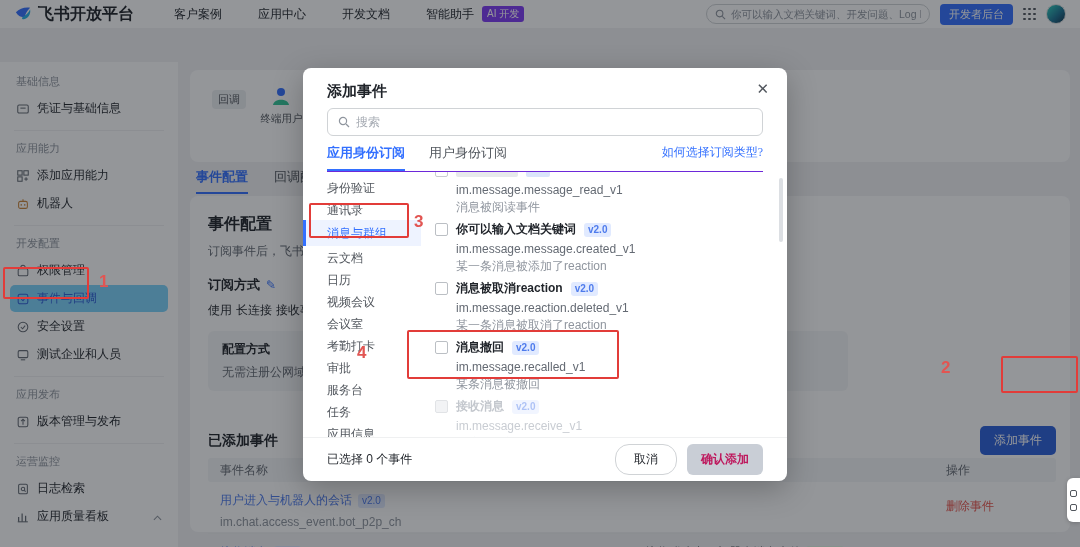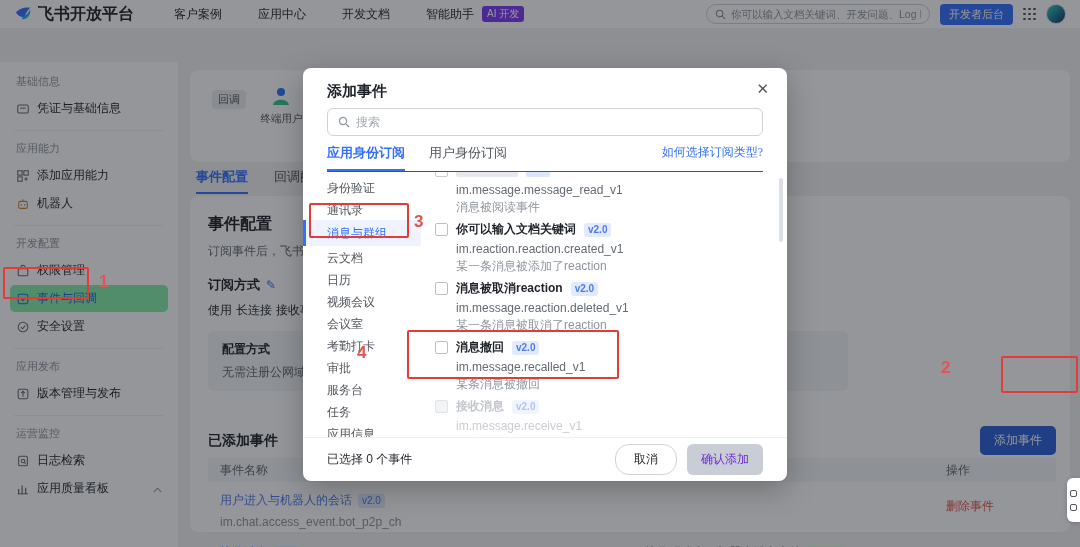--- a/index.html
+++ b/index.html
@@ -33,21 +33,21 @@
   .app-sub { font-size:10px; color:#8f959e; margin-top:1px; }
   .publish-pill { margin-left:18px; background:#e8f8ec; border-radius:5px; display:flex; align-items:center; gap:6px; font-size:11px; color:#1f2329; padding:5px 12px; }
   .check-circle { width:13px; height:13px; border-radius:50%; background:#2ea121; color:#fff; font-size:9px; display:flex; align-items:center; justify-content:center; }
 
   
   .sidebar { position:absolute; top:62px; left:0; bottom:0; width:178px; background:#fff; padding:12px 10px; font-size:12px; z-index:1; }
   .side-sec { color:#8f959e; font-size:11px; margin:10px 6px 6px; }
   .side-sec:first-child { margin-top:0; }
   .side-item { display:flex; align-items:center; gap:7px; padding:5px 6px; border-radius:5px; color:#1f2329; cursor:pointer; margin-bottom:1px; }
   .side-item svg { flex:none; }
-  .side-item.sel { background:#86efac; color:#2f62d8; }
+  .side-item.sel { background:#7dd3fc; color:#2f62d8; }
   .side-rule { height:1px; background:#f0f1f2; margin:8px 4px; }
   .chev { margin-left:auto; color:#8f959e; }
 
   
   .main { position:absolute; left:178px; top:62px; right:0; bottom:0; }
   .diagram-card { position:absolute; left:12px; top:8px; right:10px; height:92px; background:#fff; border-radius:8px; padding:14px 0 0 22px; }
   .cb-badge { display:inline-block; background:#eceef1; color:#51565d; font-size:11px; border-radius:4px; padding:2px 6px; vertical-align:top; margin-top:6px; }
   .person-wrap { display:inline-block; text-align:center; margin-left:10px; }
   .person-box { width:24px; height:24px; margin:0 auto; }
   .person-label { font-size:10.5px; color:#51565d; margin-top:4px; }
@@ -118,21 +118,21 @@
   .cut-row { height:7px; overflow:hidden; margin-bottom:4px; }
   .cut-row .inner { display:flex; gap:8px; margin-top:-8px; }
   .cut-bar1 { width:13px; height:13px; border:1px solid #c9ccd1; border-radius:2px; }
   .cut-bar2 { width:62px; height:13px; background:#e7e9ec; border-radius:2px; }
   .cut-bar3 { width:24px; height:13px; background:#dbe5fb; border-radius:2px; }
   .m-scroll { position:absolute; right:4px; top:6px; width:4px; height:64px; border-radius:2px; background:#dcdfe3; }
   .m-footer { position:absolute; left:0; right:0; bottom:0; height:44px; border-top:1px solid #eff0f1; display:flex; align-items:center; padding:0 24px; }
   .m-count { font-size:12px; color:#1f2329; }
   .m-btns { margin-left:auto; display:flex; gap:10px; }
   .btn-cancel { background:#fff; border:1px solid #d0d3d6; border-radius:14px; font-size:12px; padding:6px 18px; cursor:pointer; font-family:inherit; color:#1f2329; }
-  .btn-confirm { background:#c9ced6; border:none; border-radius:6px; font-size:12px; padding:6px 14px; color:#6d28d9; font-family:inherit; cursor:not-allowed; }
+  .btn-confirm { background:#c9ced6; border:none; border-radius:6px; font-size:12px; padding:6px 14px; color:#be185d; font-family:inherit; cursor:not-allowed;font-weight:bold; }
 
   
   .anno-box { position:absolute; border:2px solid #e23c39; z-index:30; border-radius:2px; }
   .anno-num { position:absolute; color:#e25552; font-size:17px; z-index:30; font-weight:bold; }
 
   
   .float-widget { position:absolute; right:0; top:478px; width:13px; height:44px; background:#fff; border-radius:6px 0 0 6px; z-index:25; box-shadow:0 1px 4px rgba(0,0,0,.2); display:flex; flex-direction:column; align-items:center; justify-content:center; gap:7px; }
   .float-widget i { width:7px; height:7px; border:1.5px solid #51565d; border-radius:2px; display:block; }
 </style>
 </head>
@@ -232,20 +232,27 @@
         </svg>
       <span>事件与回调</span>
     </div>
     <div class="side-item">
       <svg width="14" height="14" viewBox="0 0 16 16">
           <circle cx="8" cy="8" r="5.5" fill="none" stroke="#646a73" stroke-width="1.2"></circle>
           <path d="M5.5 8 L7.5 10 L10.5 6.5" fill="none" stroke="#646a73" stroke-width="1.2"></path>
         </svg>
       <span>安全设置</span>
     </div>
+    <div class="side-item">
+      <svg width="14" height="14" viewBox="0 0 16 16">
+          <rect x="2.5" y="3" width="11" height="8" rx="1.5" fill="none" stroke="#646a73" stroke-width="1.2"></rect>
+          <line x1="5.5" y1="13.5" x2="10.5" y2="13.5" stroke="#646a73" stroke-width="1.2"></line>
+        </svg>
+      <span>测试企业和人员</span>
+    </div>
     <div class="side-rule"></div>
 
     <div class="side-sec">应用发布</div>
     <div class="side-item">
       <svg width="14" height="14" viewBox="0 0 16 16">
           <rect x="2.5" y="2.5" width="11" height="11" rx="2" fill="none" stroke="#646a73" stroke-width="1.2"></rect>
           <path d="M8 11 V5 M5.8 7 L8 4.8 L10.2 7" fill="none" stroke="#646a73" stroke-width="1.2"></path>
         </svg>
       <span>版本管理与发布</span>
     </div>
@@ -421,21 +428,21 @@
           <div class="code" style="margin-top:0">im.message.message_read_v1</div>
           <div class="desc">消息被阅读事件</div>
         </div>
 
         <div class="m-item">
           <div class="row1">
             <span class="cbx"></span>
             <span>你可以输入文档关键词</span>
             <span class="badge-blue">v2.0</span>
           </div>
-          <div class="code">im.reaction.reaction.created_v1</div>
+          <div class="code">im.message.message.created_v1</div>
           <div class="desc">某一条消息被添加了reaction</div>
         </div>
 
         <div class="m-item">
           <div class="row1">
             <span class="cbx"></span>
             <span>消息被取消reaction</span>
             <span class="badge-blue">v2.0</span>
           </div>
           <div class="code">im.message.reaction.deleted_v1</div>

